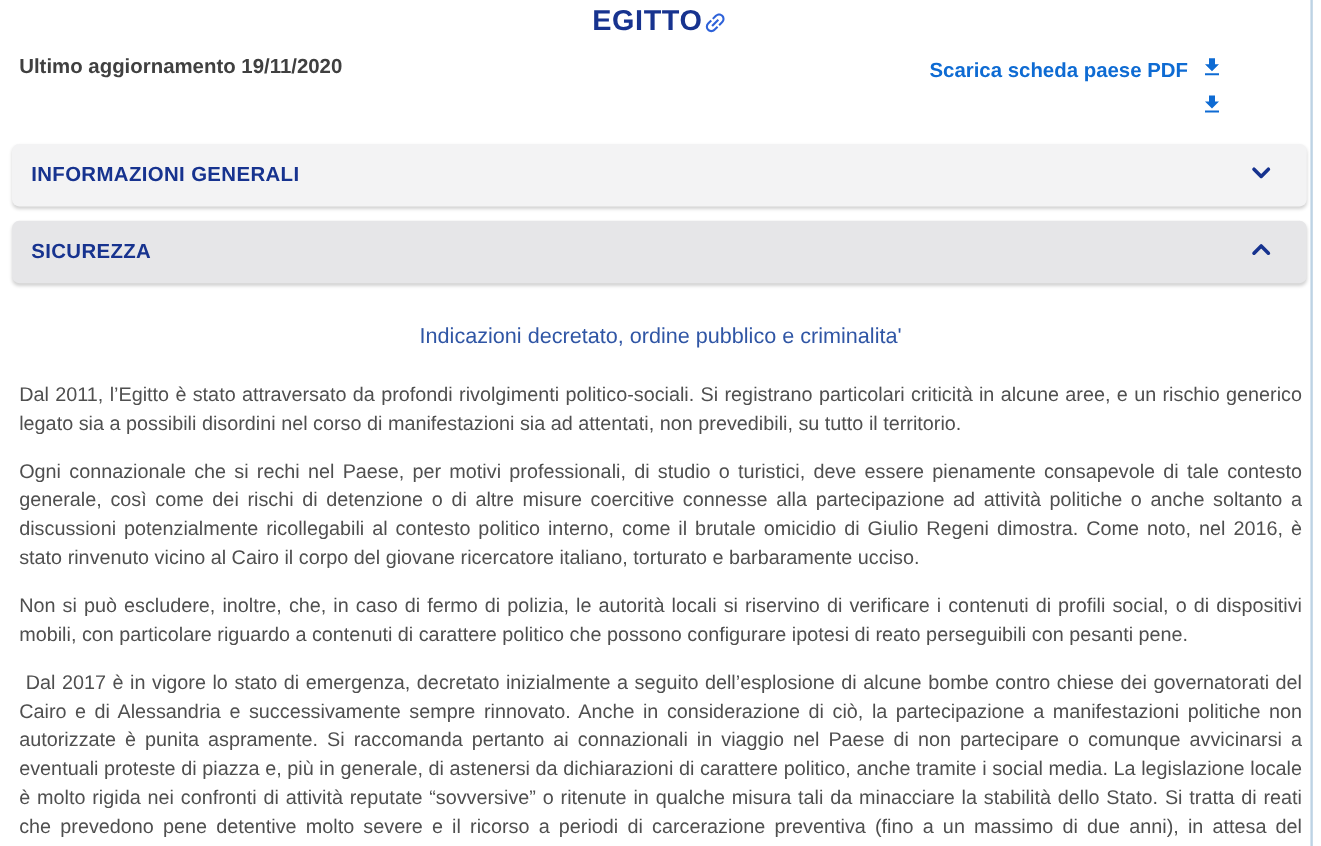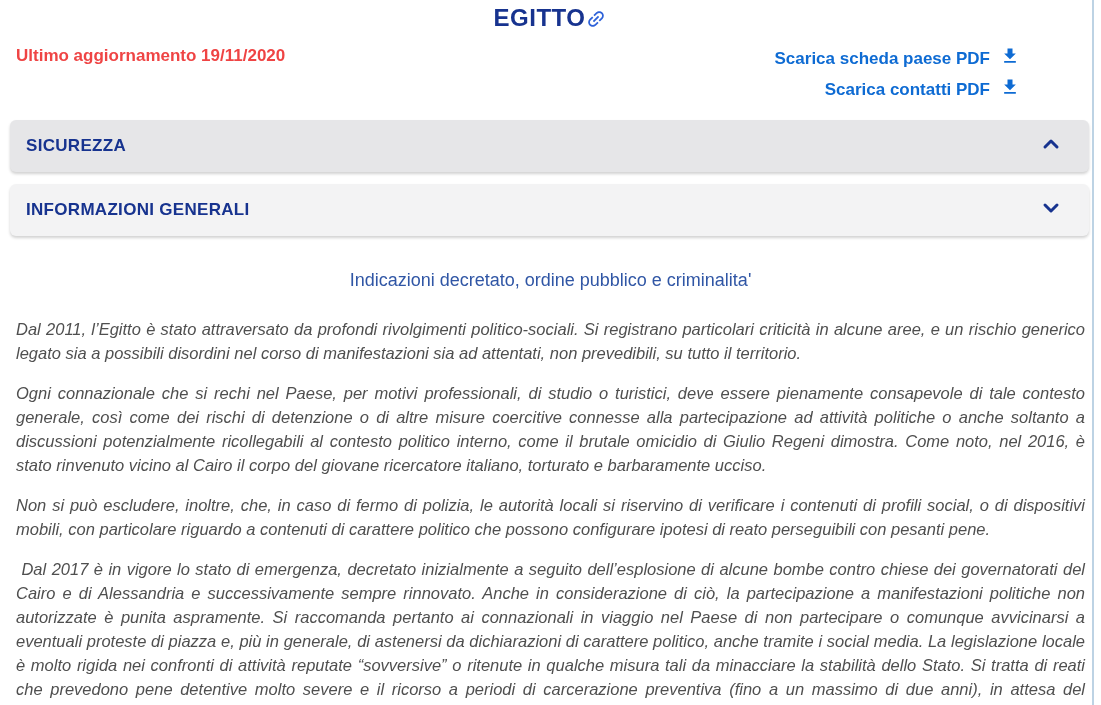--- a/index.html
+++ b/index.html
@@ -29,21 +29,21 @@
   }
   .link-icon { display: inline-flex; transform: rotate(-45deg); margin-top: 2px; }
 
   
   .meta-row {
     display: flex; justify-content: space-between; align-items: flex-start;
     margin: 14px 81px 0 16px;
   }
   .meta-dates { display: flex; flex-direction: column; gap: 6px; }
   .meta-date {
-    font-size: 17px; font-weight: bold; color: #ef4444; line-height: 20px;
+    font-size: 17px; font-weight: bold; color: #404040; line-height: 20px;
   }
   .meta-downloads { display: flex; flex-direction: column; gap: 6px; align-items: flex-end; }
   .download-link {
     display: flex; align-items: center; gap: 10px;
     font-size: 17px; font-weight: bold; color: #0e6bd3;
     line-height: 20px; cursor: pointer; text-decoration: none; text-align: right;
   }
 
   
   .accordion { margin: 18px 12px 0 10px; }
@@ -66,21 +66,20 @@
   .section-heading {
     margin-top: 34px;
     text-align: center;
     font-size: 18px; color: #3056a5; font-weight: normal;
   }
   .section-body { margin-top: 26px; }
   .section-body p {
     font-size: 16.5px; line-height: 24px; color: #4f4f4f;
     text-align: justify;
     margin-bottom: 16px;
-    font-style: italic;
   }
 </style>
 </head>
 <body>
 
 <div class="page">
 
   <div class="right-divider"></div>
 
   <div class="title-row">
@@ -99,47 +98,46 @@
     <div class="meta-downloads">
       <a class="download-link">
         <span>Scarica scheda paese PDF</span>
         <span>
           <svg width="20" height="20" viewBox="0 0 24 24" fill="#0e6bd3">
             <path d="M19 9h-4V3H9v6H5l7 7 7-7zM5 18v2h14v-2H5z"></path>
           </svg>
         </span>
       </a>
       <a class="download-link">
-        <span>Scarica contatti PDF</span>
         <span>
           <svg width="20" height="20" viewBox="0 0 24 24" fill="#0e6bd3">
             <path d="M19 9h-4V3H9v6H5l7 7 7-7zM5 18v2h14v-2H5z"></path>
           </svg>
         </span>
       </a>
     </div>
   </div>
 
   <div class="accordion">
-    <div class="accordion-header dark">
-      <span class="accordion-label">SICUREZZA</span>
+    <div class="accordion-header light">
+      <span class="accordion-label">INFORMAZIONI GENERALI</span>
       <span>
         <svg width="24" height="24" viewBox="0 0 24 24" fill="none" stroke="#17338f" stroke-width="3" stroke-linecap="round" stroke-linejoin="round">
-          <polyline points="6 15 12 9 18 15"></polyline>
+          <polyline points="6 9 12 15 18 9"></polyline>
         </svg>
       </span>
     </div>
   </div>
 
   <div class="accordion">
-    <div class="accordion-header light">
-      <span class="accordion-label">INFORMAZIONI GENERALI</span>
+    <div class="accordion-header dark">
+      <span class="accordion-label">SICUREZZA</span>
       <span>
         <svg width="24" height="24" viewBox="0 0 24 24" fill="none" stroke="#17338f" stroke-width="3" stroke-linecap="round" stroke-linejoin="round">
-          <polyline points="6 9 12 15 18 9"></polyline>
+          <polyline points="6 15 12 9 18 15"></polyline>
         </svg>
       </span>
     </div>
   </div>
 
   <div class="section-content">
     <h2 class="section-heading">Indicazioni decretato, ordine pubblico e criminalita'</h2>
     <div class="section-body">
       <p>Dal 2011, l’Egitto è stato attraversato da profondi rivolgimenti politico-sociali. Si registrano particolari criticità in alcune aree, e un rischio generico legato sia a possibili disordini nel corso di manifestazioni sia ad attentati, non prevedibili, su tutto il territorio.</p>
       <p>Ogni connazionale che si rechi nel Paese, per motivi professionali, di studio o turistici, deve essere pienamente consapevole di tale contesto generale, così come dei rischi di detenzione o di altre misure coercitive connesse alla partecipazione ad attività politiche o anche soltanto a discussioni potenzialmente ricollegabili al contesto politico interno, come il brutale omicidio di Giulio Regeni dimostra. Come noto, nel 2016, è stato rinvenuto vicino al Cairo il corpo del giovane ricercatore italiano, torturato e barbaramente ucciso.</p>

